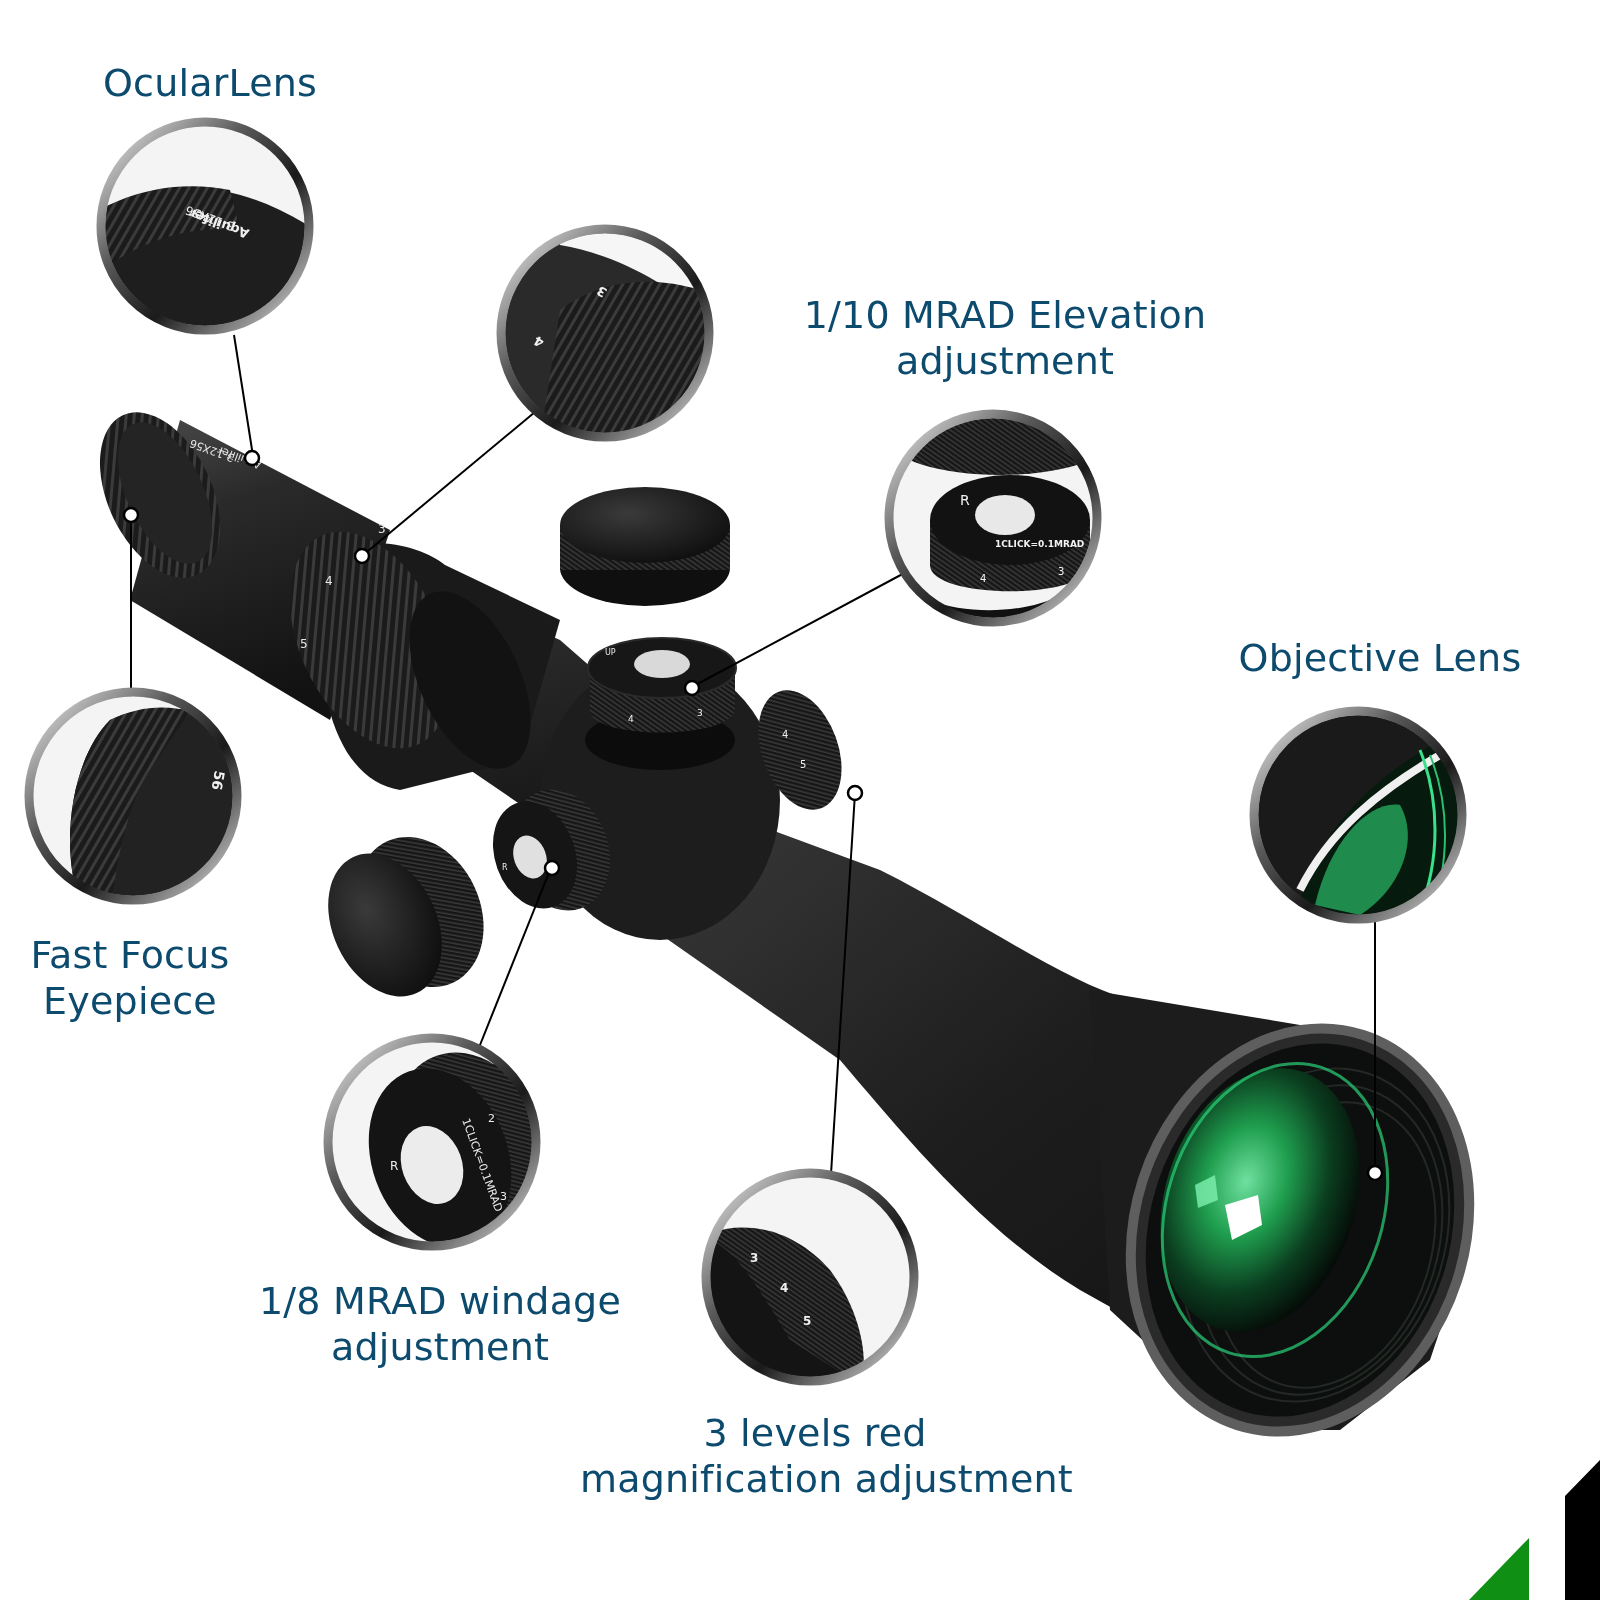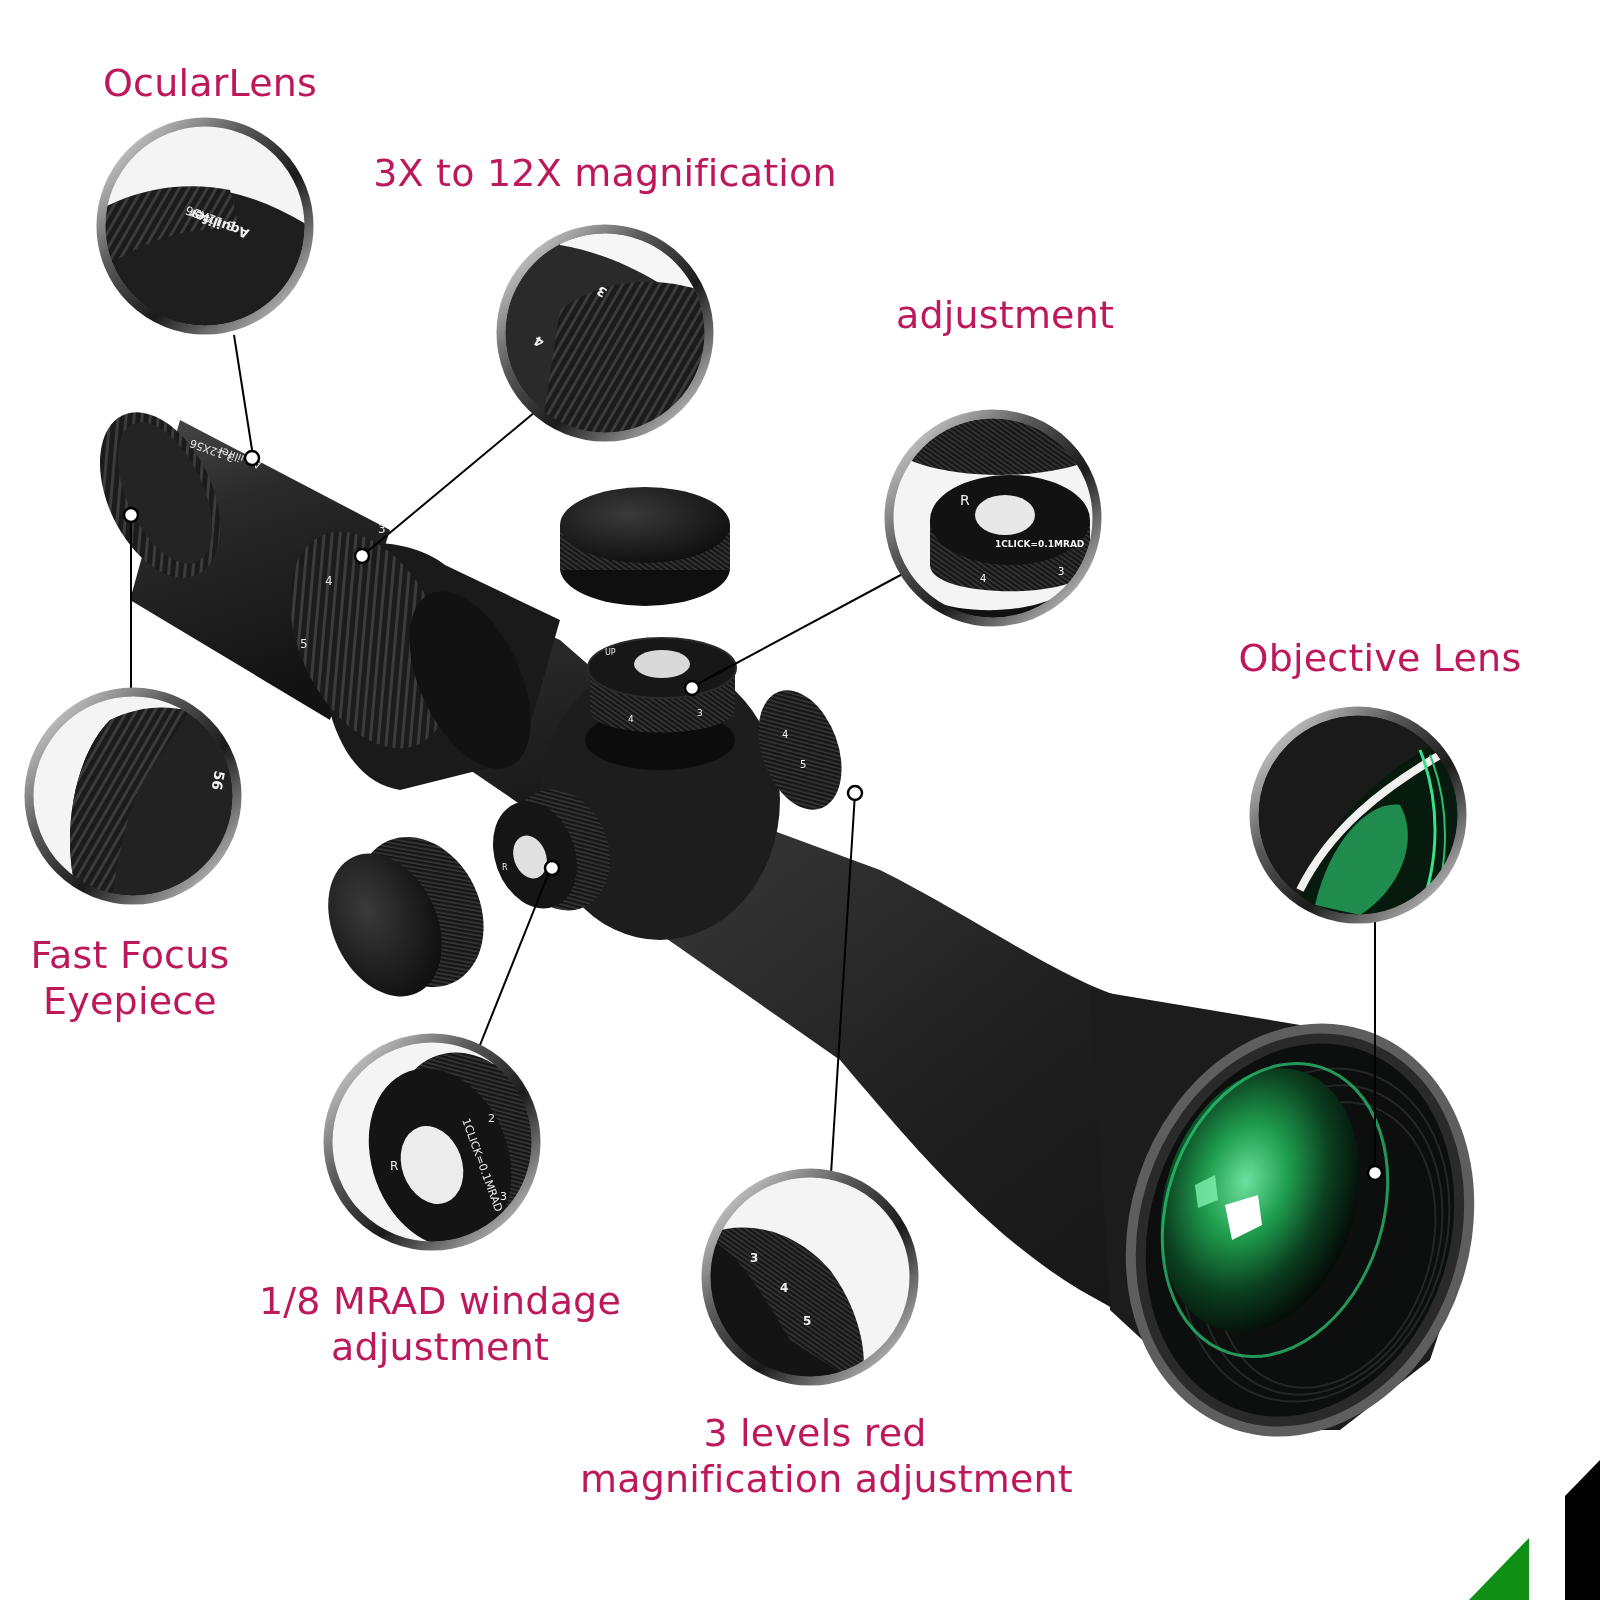--- a/index.html
+++ b/index.html
@@ -1,20 +1,20 @@
 <!DOCTYPE html>
 <html><head>
 <meta charset="utf-8">
 <style>
   html, body { margin: 0; padding: 0; background: #ffffff; }
   body { width: 1600px; height: 1600px; position: relative; overflow: hidden;
          font-family: "DejaVu Sans", "Liberation Sans", sans-serif; color: #111; }
   #stage { position: absolute; left: 0; top: 0; width: 1600px; height: 1600px; }
   .label { position: absolute; font-size: 38px; line-height: 46px; text-align: center;
-           color: #be185d; letter-spacing: 0.2px; white-space: nowrap; }
+           color: #0c4a6e; letter-spacing: 0.2px; white-space: nowrap; }
   .label span { display: block; }
   .callout-svg text { font-family: "DejaVu Sans", sans-serif; }
   .corner { position: absolute; }
 </style>
 </head>
 <body>
 
 <div id="stage">
 
 <svg class="callout-svg" width="1600" height="1600" viewBox="0 0 1600 1600" xmlns="http://www.w3.org/2000/svg">
@@ -254,24 +254,22 @@
       <text x="803" y="1325" font-size="12" font-weight="bold" fill="#eee">5</text>
     </g>
     <circle cx="810" cy="1277" r="104" fill="none" stroke="url(#ringGrad)" stroke-width="9"></circle>
   </g>
 </svg>
 
 
 <div class="label" style="left:95px; top:60px; width:230px;">
   <span>OcularLens</span>
 </div>
-<div class="label" style="left:370px; top:150px; width:470px;">
-  <span>3X to 12X magnification</span>
-</div>
 <div class="label" style="left:790px; top:292px; width:430px;">
+  <span>1/10 MRAD Elevation</span>
   <span>adjustment</span>
 </div>
 <div class="label" style="left:1235px; top:635px; width:290px;">
   <span>Objective Lens</span>
 </div>
 <div class="label" style="left:20px; top:932px; width:220px;">
   <span>Fast Focus</span>
   <span>Eyepiece</span>
 </div>
 <div class="label" style="left:230px; top:1278px; width:420px;">

